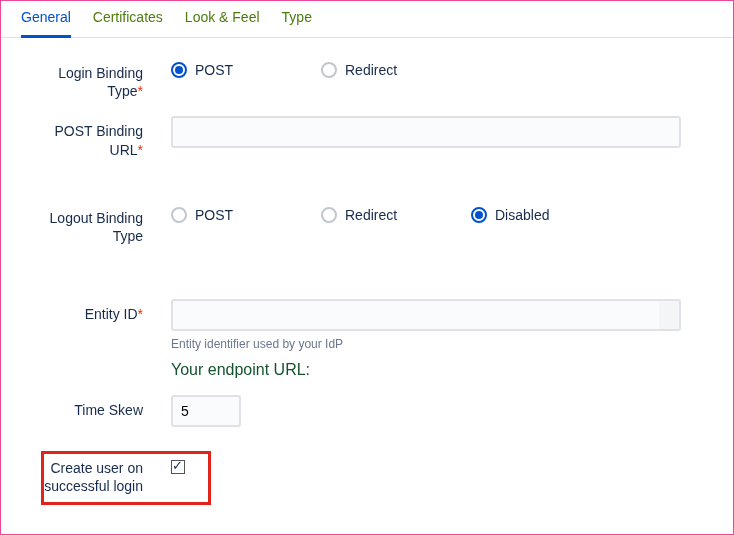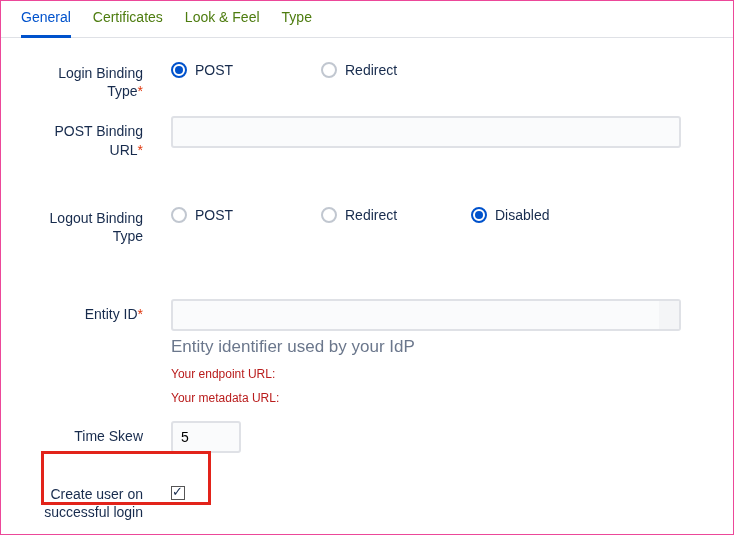--- a/index.html
+++ b/index.html
@@ -92,27 +92,27 @@
     border: 2px solid #dfe1e6;
     border-radius: 3px;
     padding: 4px 8px;
     font-size: 14px;
     background: #fafbfc;
   }
   .text-input.small {
     width: 70px;
   }
   .help-text {
-    font-size: 17px;
+    font-size: 12px;
     color: #6b778c;
     margin-top: 6px;
   }
   .help-line {
-    font-size: 12px;
-    color: #b91c1c;
+    font-size: 16px;
+    color: #14532d;
     margin-top: 10px;
   }
   .checkbox {
     width: 14px;
     height: 14px;
     border: 1px solid #555;
     background: #fff;
     position: relative;
     margin-top: 7px;
   }
@@ -211,21 +211,20 @@
 
     <div class="form-row">
       <div class="form-label"><span>Entity ID</span><span class="req">*</span></div>
       <div class="form-control">
         <div class="entity-input-wrap">
           <input class="text-input" type="text" value="" style="">
           <div class="entity-end"></div>
         </div>
         <div class="help-text">Entity identifier used by your IdP</div>
         <div class="help-line">Your endpoint URL:</div>
-        <div class="help-line">Your metadata URL:</div>
       </div>
     </div>
 
     <div class="form-row">
       <div class="form-label">Time Skew</div>
       <div class="form-control">
         <input class="text-input small" type="text" value="5" style="">
       </div>
     </div>
 

